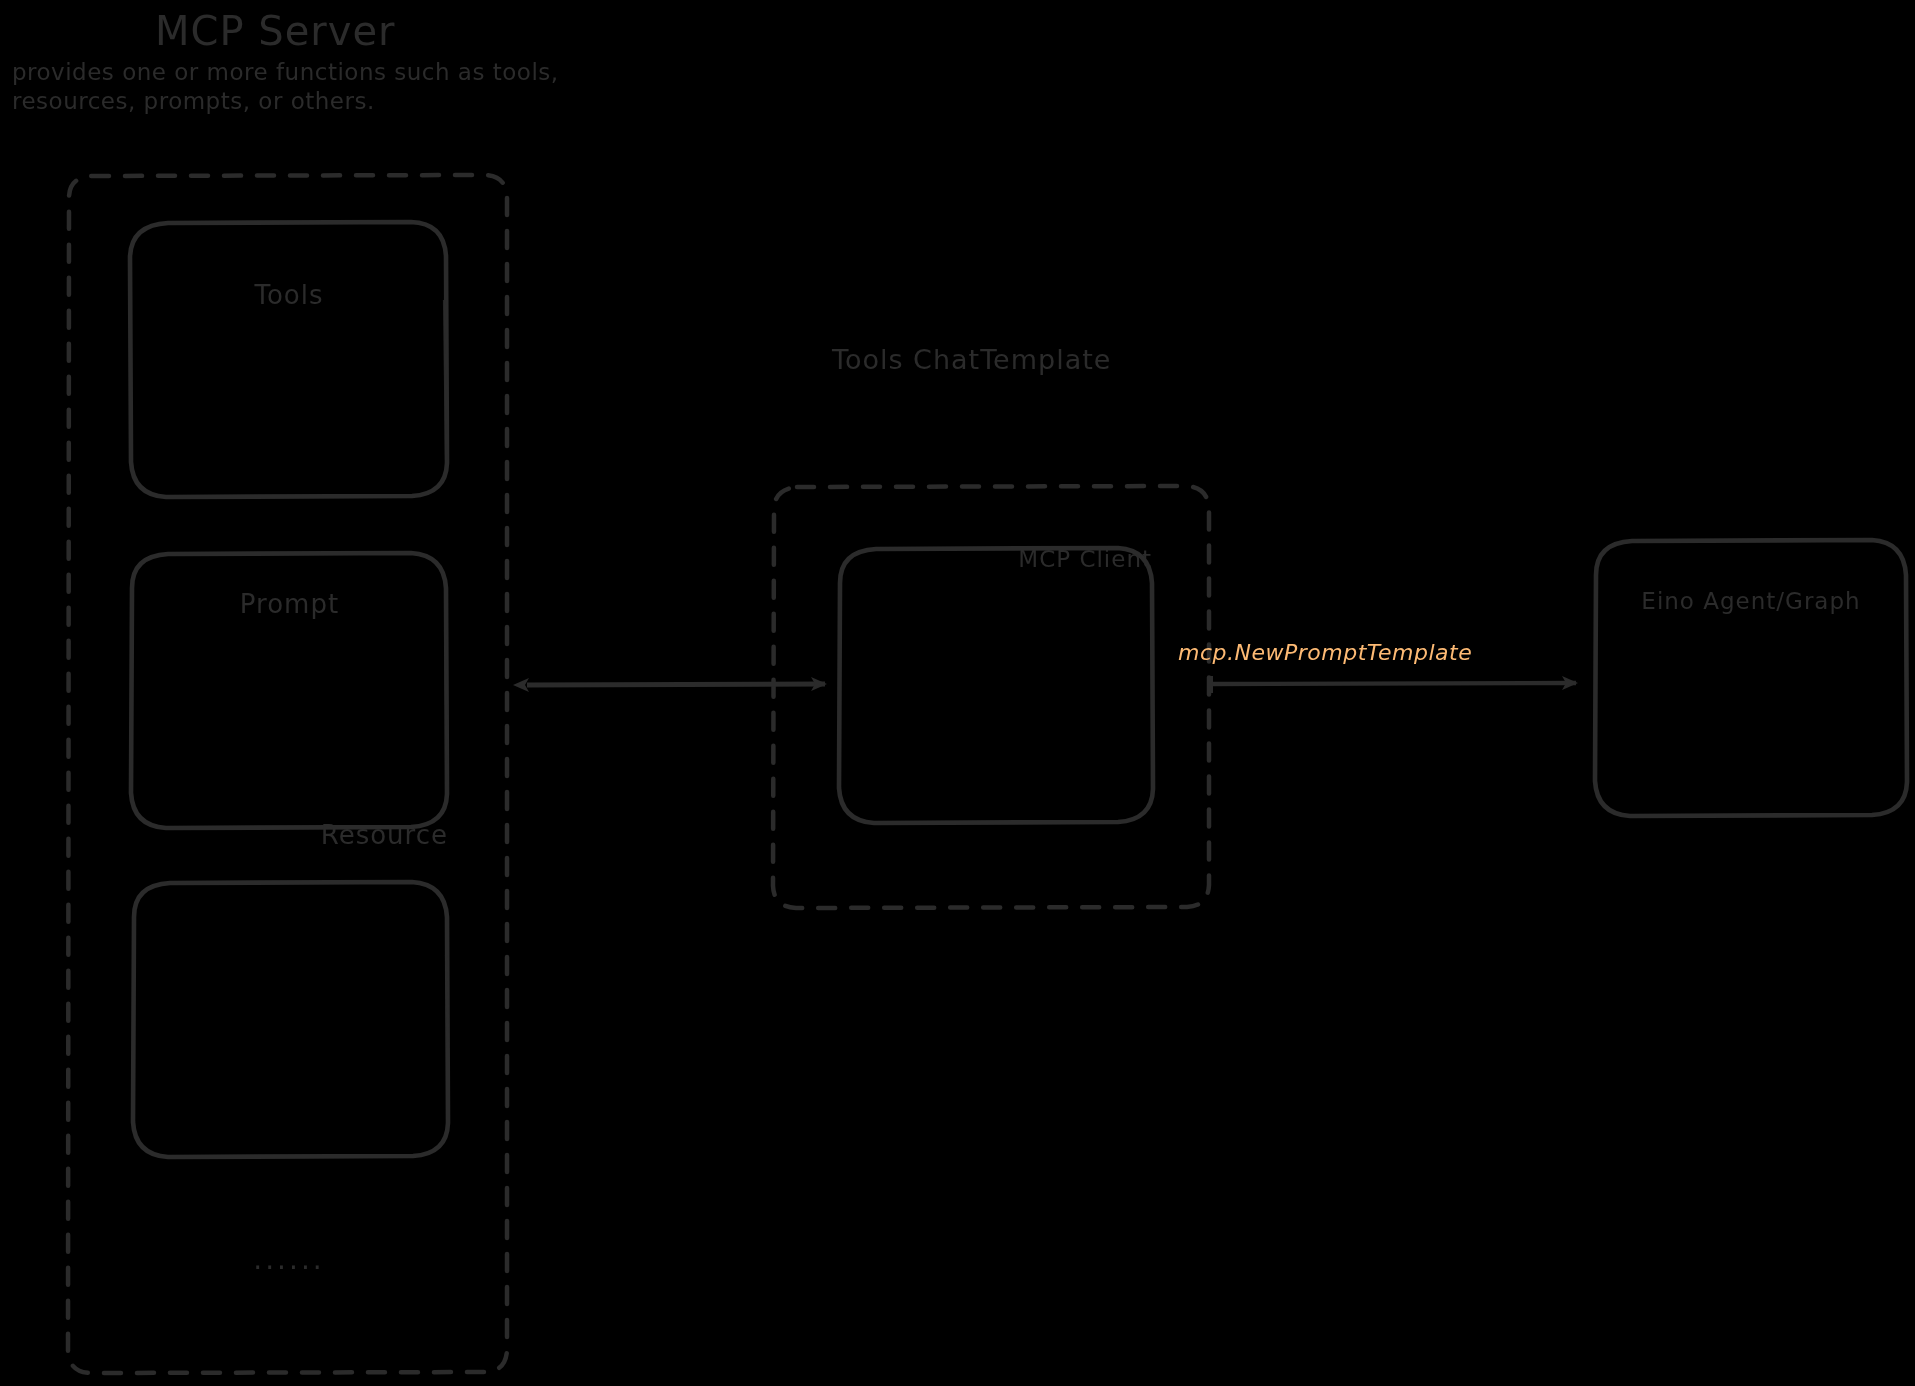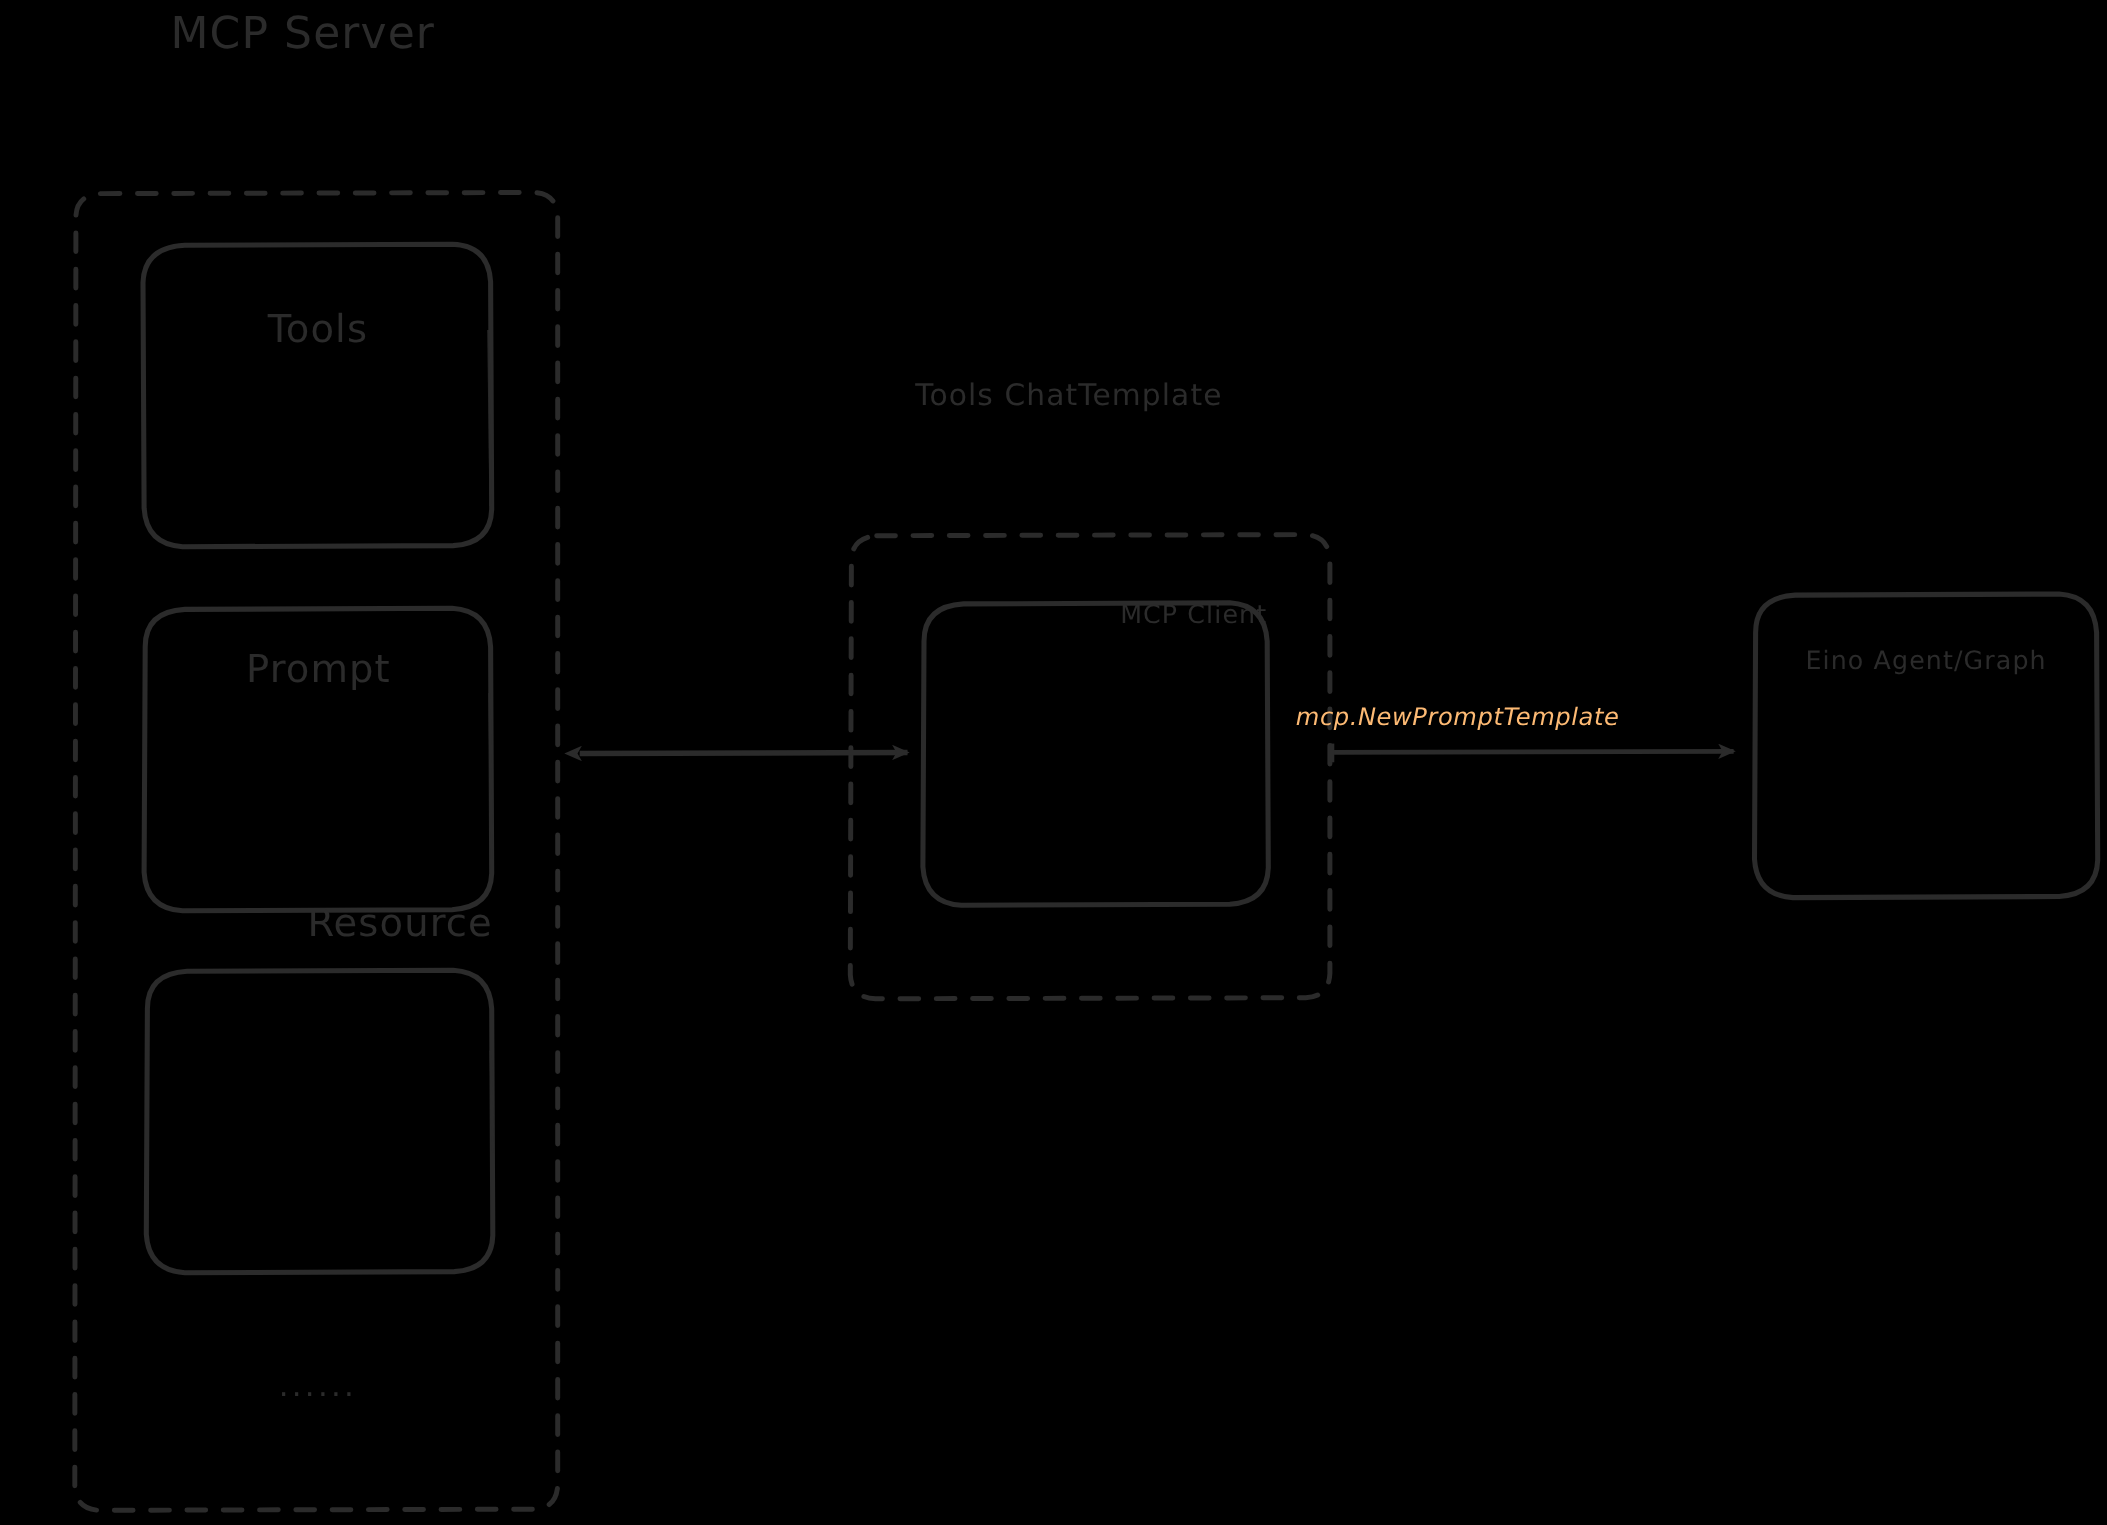--- a/index.html
+++ b/index.html
@@ -15,21 +15,21 @@
   .lbl{
     position:absolute;
     color:#2b2b2b;
     font-family:"DejaVu Sans", sans-serif;
     white-space:nowrap;
     letter-spacing:1px;
     -webkit-font-smoothing:antialiased;
   }
   .title-mcp-server{ left:155px; top:8px; font-size:40px; }
   .desc{ left:12px; top:58px; font-size:23px; line-height:29px; letter-spacing:0.5px; white-space:normal; width:560px;}
-  .box-label{ font-size:35px; }
+  .box-label{ font-size:26px; }
   .lb-tools{ left:130px; top:280px; width:318px; text-align:center; }
   .lb-prompt{ left:131px; top:553px; width:317px; text-align:center;margin-top:36px; }
   .lb-resource{ left:133px; top:820px; width:315px; text-align:right; }
   .lb-dots{ left:130px; top:1243px; width:318px; text-align:center; font-size:28px; letter-spacing:3px; color:#2b2b2b;}
   .title-chattemplate{ left:832px; top:344px; font-size:27px; }
   .lb-mcpclient{ left:840px; top:546px; width:312px; text-align:right; font-size:23px; }
   .lb-einoagent{ left:1596px; top:540px; width:310px; text-align:center; font-size:23px;margin-top:48px; }
   .edge-label{ left:1178px; top:640px; font-size:22px; font-style:italic; color:#fdba74; letter-spacing:0.5px;}
 </style>
 </head>
@@ -92,20 +92,21 @@
 
      Eino Agent/Graph  --&gt;
     <g>
       <path d="M1210,684 L1576,683" fill="none" stroke="#2b2b2b" stroke-width="4.4" marker-end="url(#arrHead)"></path>
       <path d="M1211,676 L1211,693" fill="none" stroke="#2b2b2b" stroke-width="4"></path>
     </g>
   </svg>
 
   <div class="lbl title-mcp-server">MCP Server</div>
 
+  <div class="lbl desc">provides one or more functions such as tools, resources, prompts, or others.</div>
 
   <div class="lbl box-label lb-tools">Tools</div>
 
   <div class="lbl box-label lb-prompt">Prompt</div>
 
   <div class="lbl box-label lb-resource">Resource</div>
 
   <div class="lbl lb-dots">......</div>
 
   <div class="lbl title-chattemplate">Tools ChatTemplate</div>

